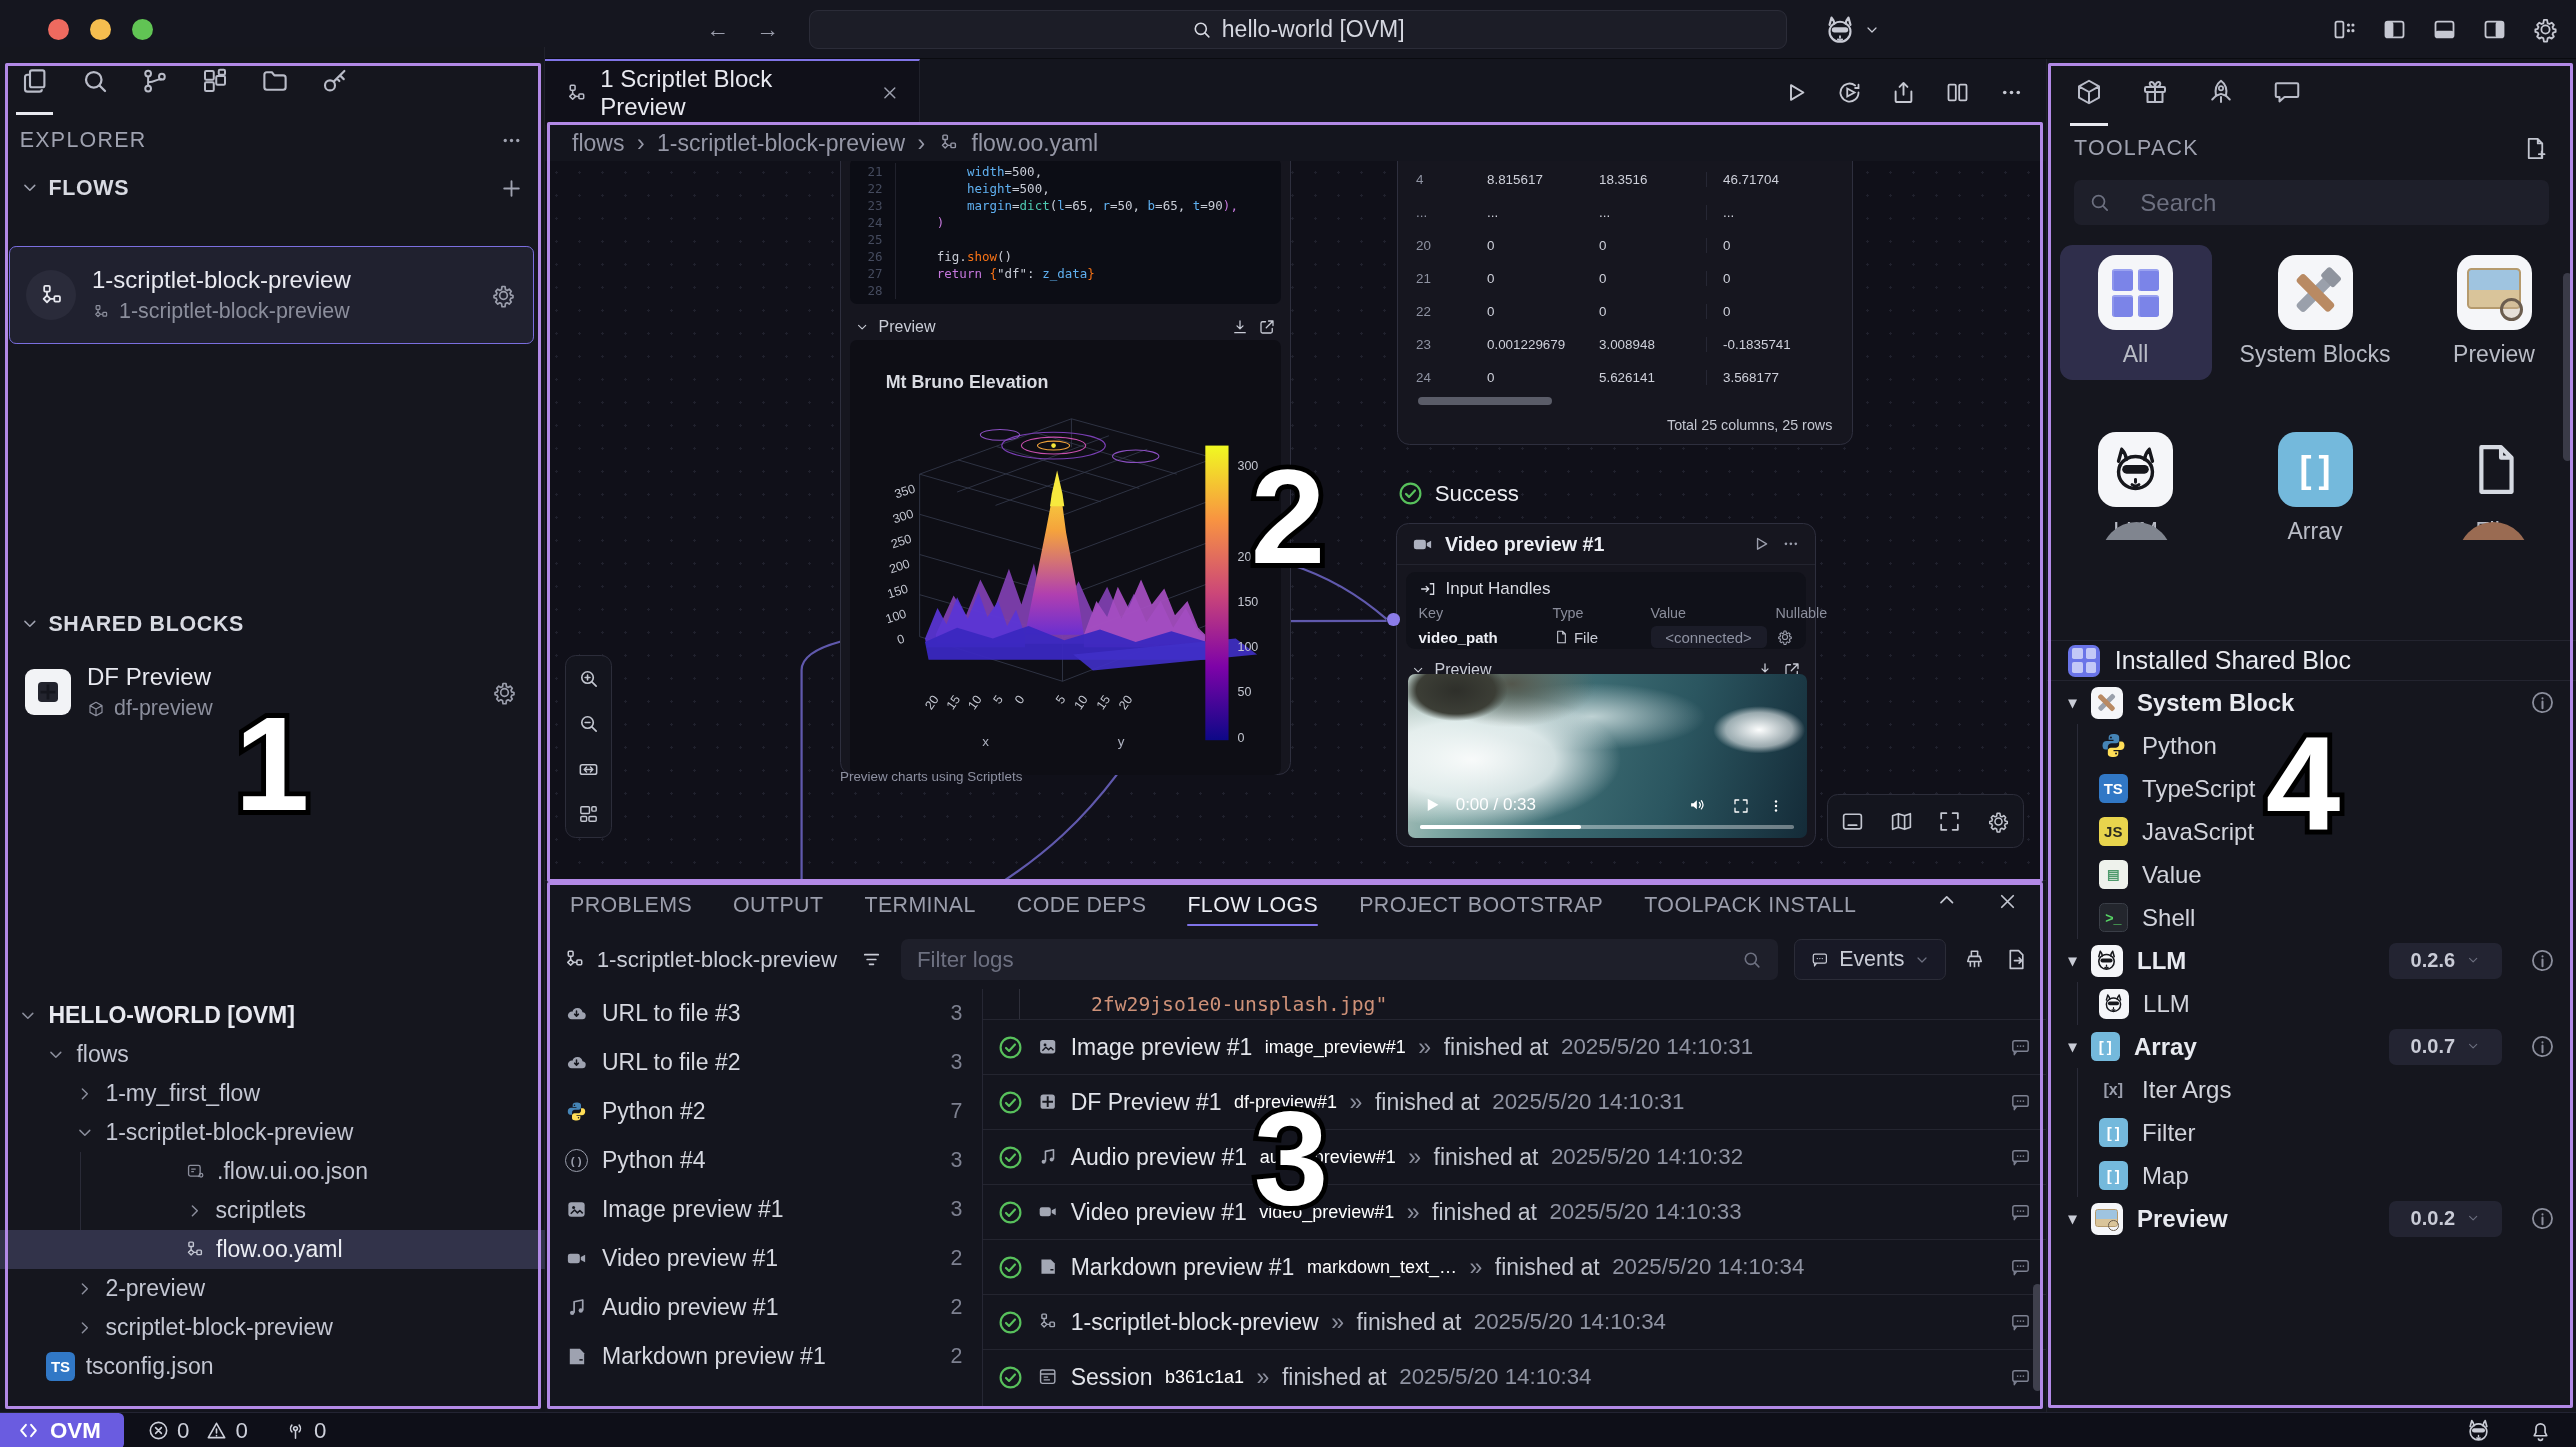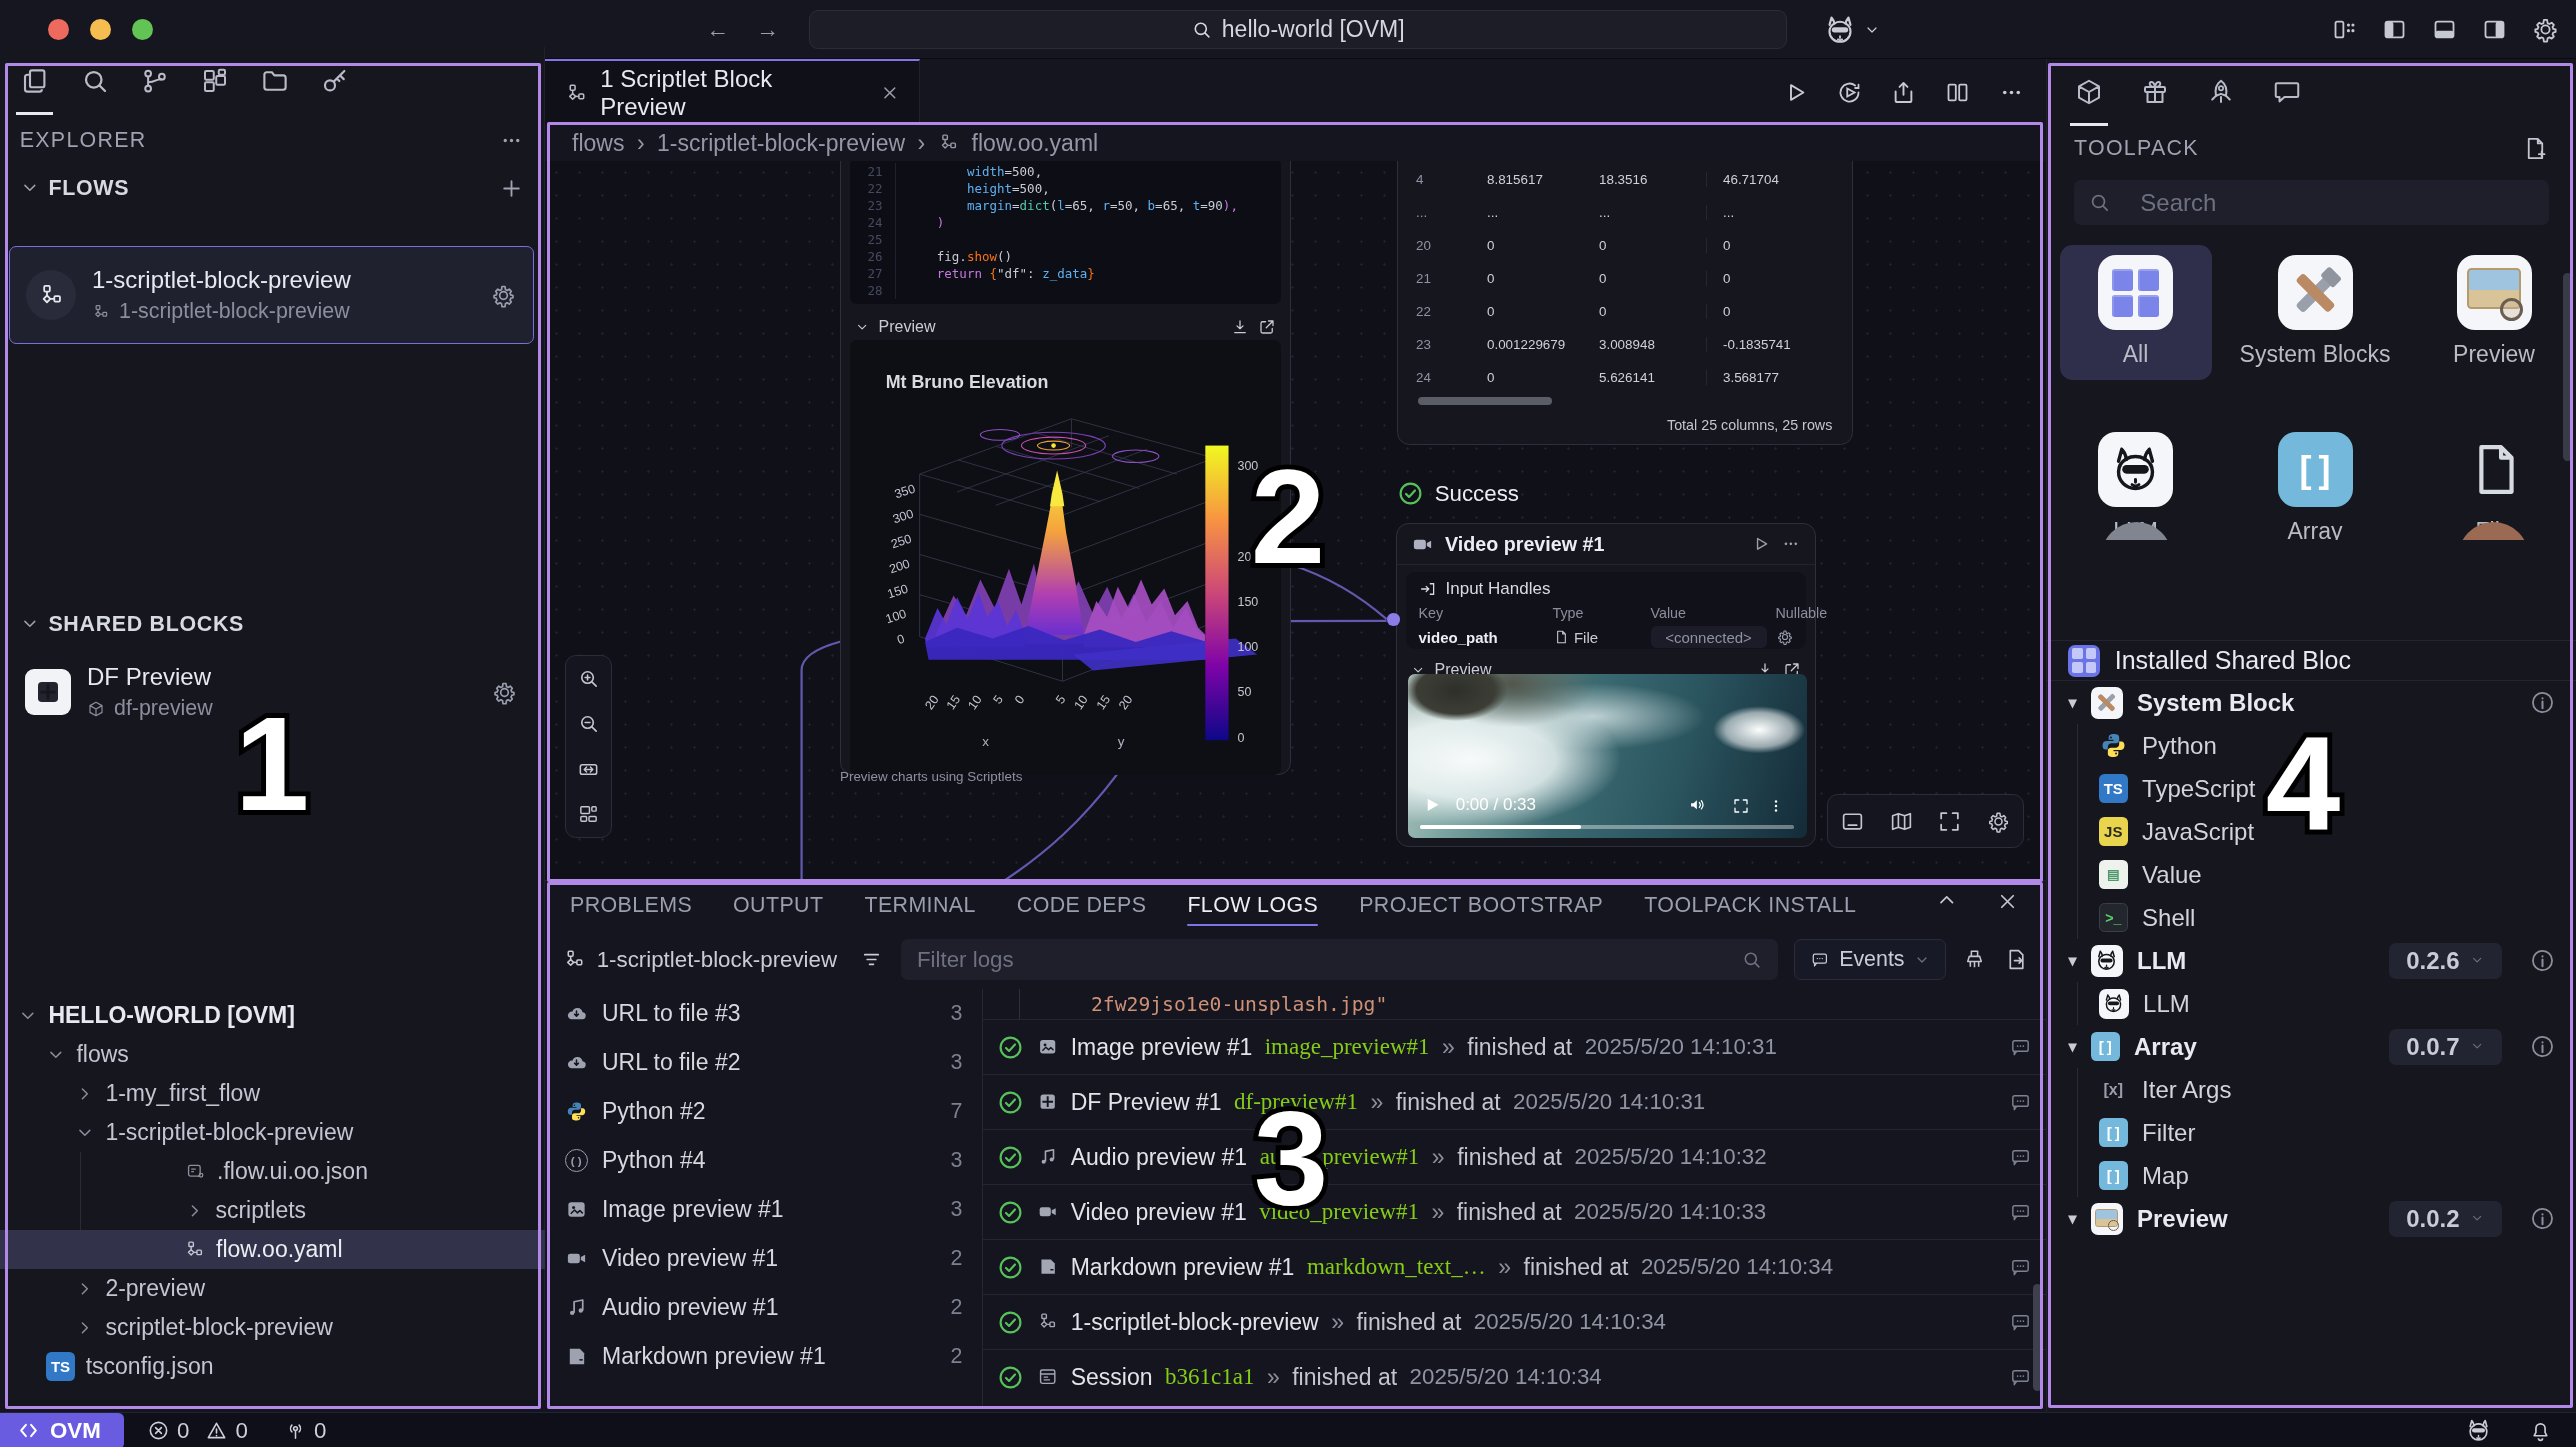--- a/index.html
+++ b/index.html
@@ -102,21 +102,21 @@
 #bevents{width:152px;height:41px;background:#181926;border:0.9px solid #2b2c38;border-radius:7.1px;display:flex;align-items:center;justify-content:center;gap:9px;color:#c9ccd6;font-size:21.4px}
 #blogs{position:absolute;left:0;top:108px;bottom:2.7px;width:1501px;display:flex}
 #bnodes{width:438px;border-right:0.9px solid #262734;overflow:hidden}
 .bnrow{display:flex;align-items:center;height:49px;padding:0 19.7px;gap:14.3px;font-size:23px;color:#d6d8e0}
 .bnrow .cnt{margin-left:auto;color:#7d8090;font-size:21.4px}
 .bnico{color:#9ea2b0}
 #bentries{flex:1;position:relative;overflow:hidden}
 #boverflow{display:flex;align-items:center;height:30px;padding-left:71px;font-family:"DejaVu Sans Mono",monospace;font-size:19.7px;color:#ce9178;border-left:0.9px solid #2e2f3a;margin-left:36px}
 .berow{display:flex;align-items:center;height:55px;border-top:0.9px solid #242530;padding:0 14.3px;gap:12.5px}
 .berow .nm{color:#e2e4ea;font-size:23px}
-.berow .id{font-family:Liberation Serif, serif;font-size:23px;color:#84cc16}
+.berow .id{font-family:Liberation Sans, sans-serif;font-size:18px;color:#ffffff}
 .berow .sep{color:#8b8e9c;font-size:23px}
 .berow .tx{color:#c3c6d0;font-size:23px}
 .berow .tm{color:#8f93a2;font-size:22.3px}
 .berow .cmt{margin-left:auto;color:#7d8191}
 .bic{color:#a3a7b4}
 #bscroll{position:absolute;right:3.6px;top:295px;width:9px;height:107px;border-radius:4.5px;background:#3f404d}
 
 #rightp{position:absolute;left:2046px;top:59px;width:530px;height:1353px;background:#15161e;border-left:0.9px solid #20212b}
 #rtabs{display:flex;align-items:center;gap:36px;height:66px;padding-left:27px;color:#b9bcc8}
 #rhdr{display:flex;align-items:center;height:46px;padding:0 27px;color:#9fa2b0;font-size:21.4px;letter-spacing:1.3px}
@@ -131,21 +131,21 @@
 .ctile.doc{background:transparent}
 .halfc{position:absolute;width:71px;height:71px;border-radius:50%}
 #instr{position:absolute;left:0;top:581px;width:530px;height:41px;border-top:0.9px solid #23242f;border-bottom:0.9px solid #23242f;display:flex;align-items:center;gap:14.3px;padding-left:21.4px;font-weight:normal;font-size:25px;color:#e8eaf0}
 .minicubes{width:32px;height:32px;border-radius:7.1px;background:#6a74e8;display:grid;grid-template-columns:10.7px 10.7px;grid-gap:2.7px;align-content:center;justify-content:center}
 .minicubes i{width:10.7px;height:10.7px;background:#c3c8f7;border-radius:1.8px}
 #groups{position:absolute;left:0;top:622px;width:530px}
 .grow{display:flex;align-items:center;height:43px;gap:14.3px;padding:0 21.4px;font-size:24px;color:#d2d4dc}
 .grow.hd{font-weight:bold;color:#e8eaf0}
 .grow .tri{color:#c9ccd6;font-size:16px}
 .grow .ind{width:7.1px;align-self:stretch;border-left:0.9px solid #2a2b38;margin-left:9px}
-.vpill{margin-left:auto;width:113px;height:36px;background:#232432;border-radius:7.1px;display:flex;align-items:center;justify-content:center;gap:10.7px;color:#c9cbd6;font-size:24px}
+.vpill{margin-left:auto;width:113px;height:36px;background:#232432;border-radius:7.1px;display:flex;align-items:center;justify-content:center;gap:10.7px;color:#c9cbd6;font-size:20px}
 .ginfo{color:#8b8e9c}
 #rscroll{position:absolute;right:3.6px;top:214px;width:9px;height:188px;border-radius:4.5px;background:#3a3b48}
 
 .sombox{position:absolute;border:3.6px solid #b289e6;border-radius:1.8px;pointer-events:none;z-index:40}
 .somnum{position:absolute;z-index:50;transform:translate(-50%,-50%);font-weight:800;font-size:134px;color:#fff;-webkit-text-stroke:9.8px #000;paint-order:stroke fill;pointer-events:none}
 </style>
 </head>
 <body>
 
 <svg width="0" height="0" style="position:absolute">

